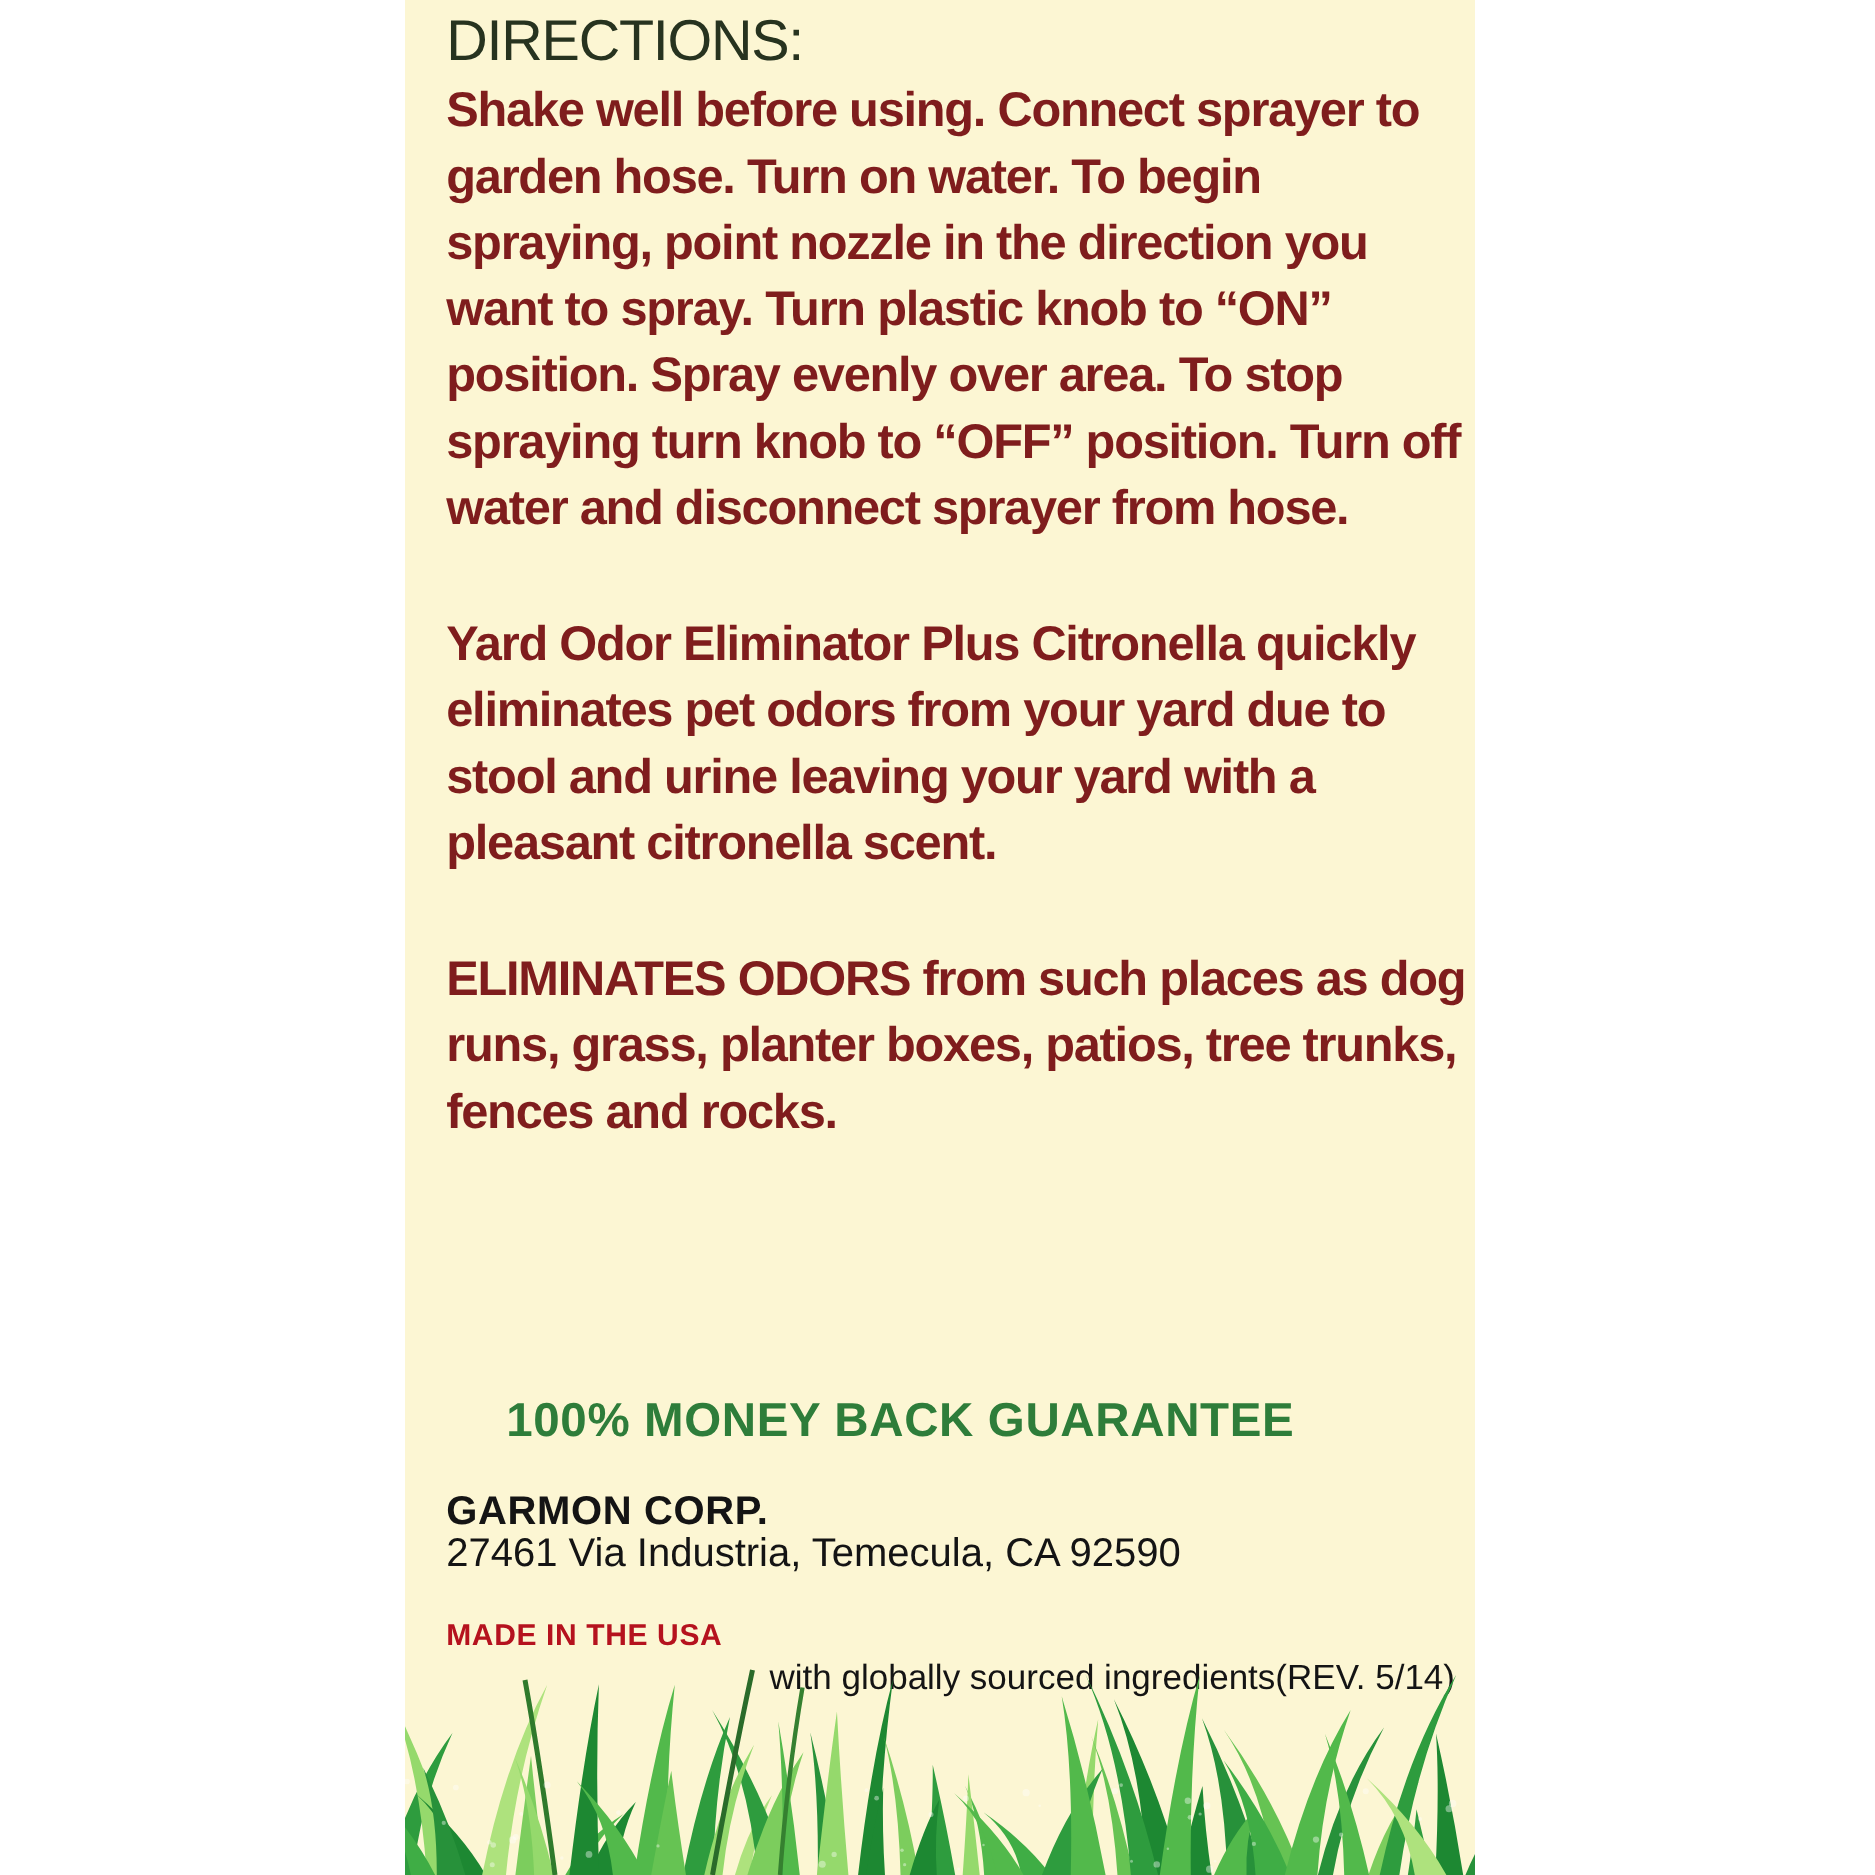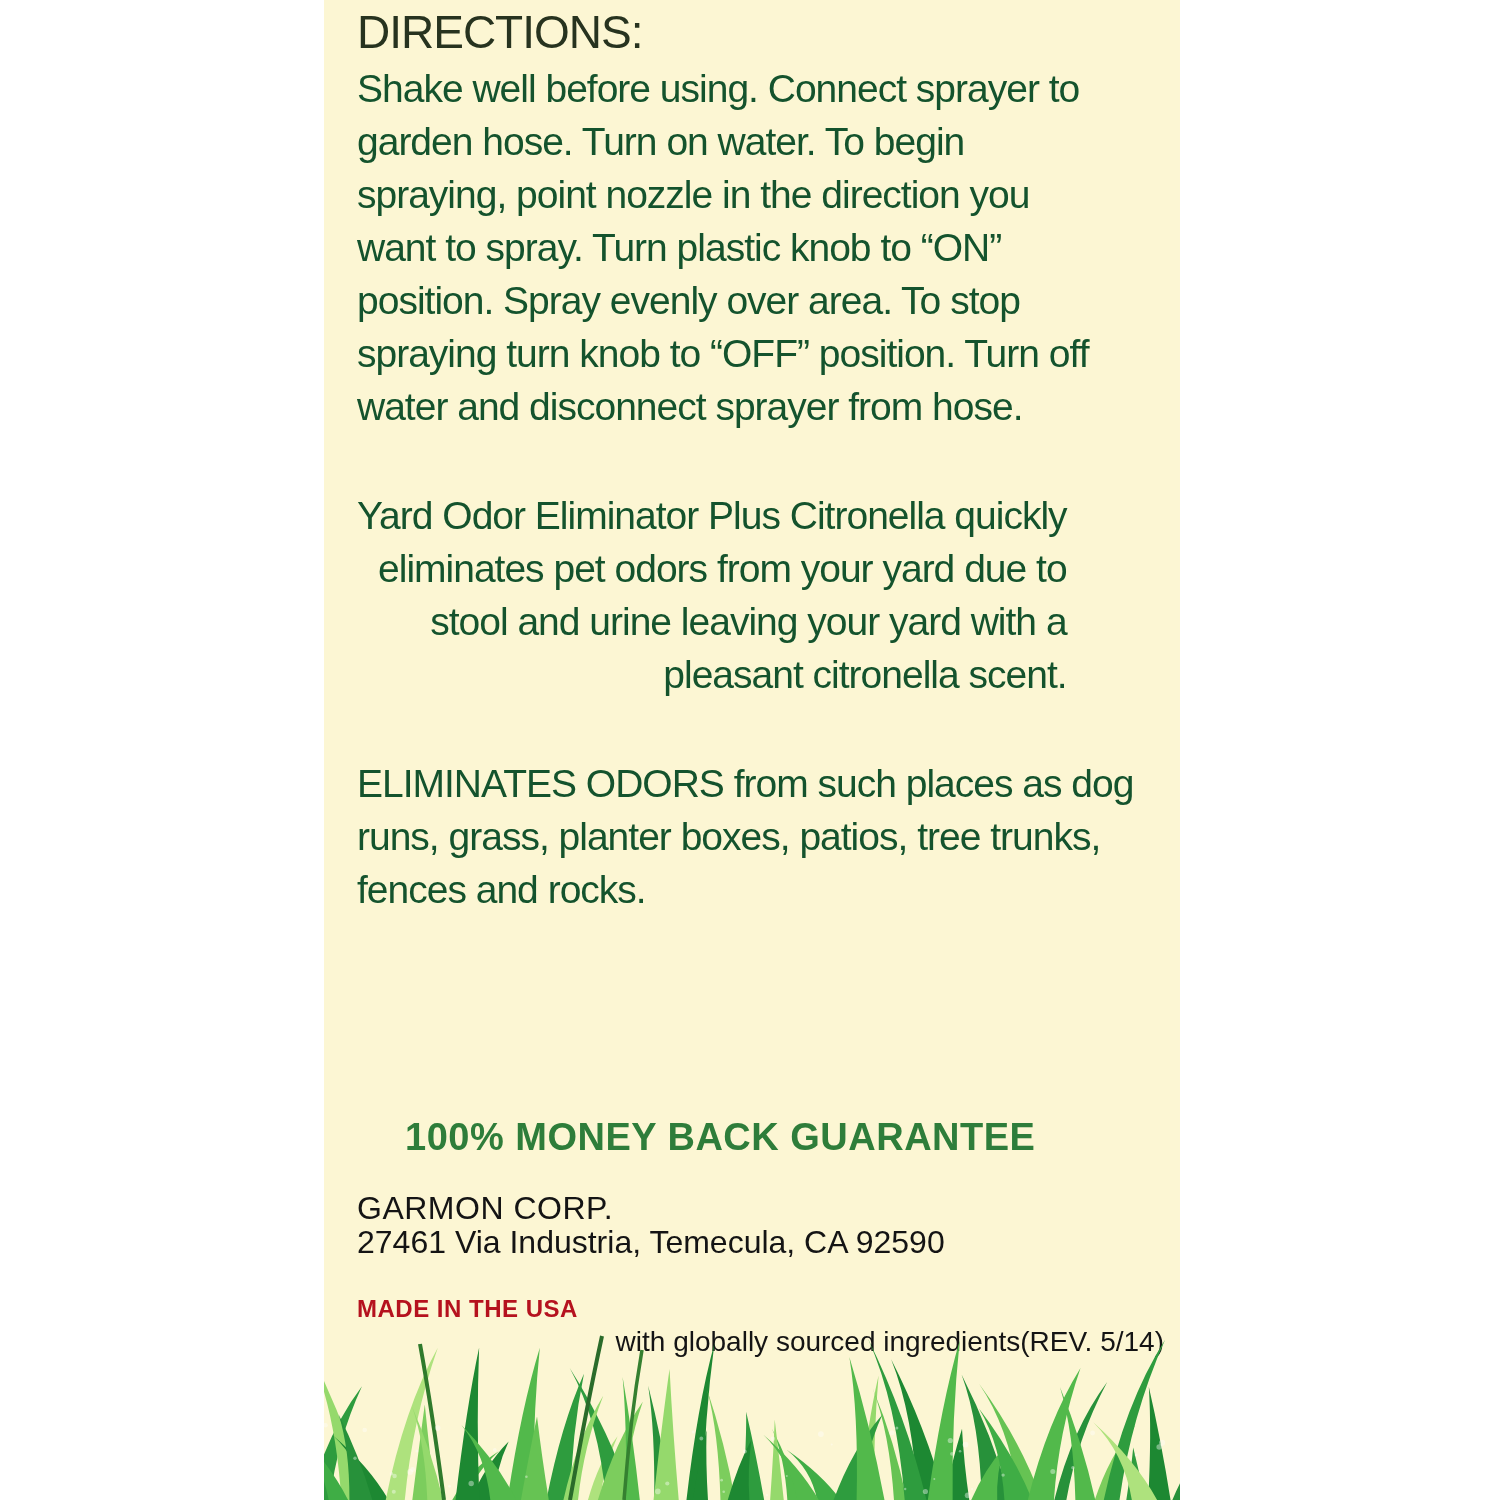--- a/index.html
+++ b/index.html
@@ -10,29 +10,29 @@
   .label-panel{
     position:absolute;left:324px;top:0;width:856px;height:1500px;
     background:#fcf6d3;overflow:hidden;
   }
   .col{position:absolute;left:33px;}
   .directions-title{
     top:6px;font-size:46px;line-height:52px;color:#27331f;
     letter-spacing:-1px;font-weight:400;
   }
   .para{
-    white-space:pre-line;font-size:39px;line-height:53px;color:#14532d;
-    letter-spacing:-1px;font-weight:400;
+    white-space:pre-line;font-size:39px;line-height:53px;color:#7f1d1d;
+    letter-spacing:-1px;font-weight:700;
   }
   .para-directions{top:62px;}
-  .para-description{top:489px;text-align:right;}
+  .para-description{top:489px;}
   .para-eliminates{top:757px;}
   .guarantee{top:1118px;font-size:38px;line-height:38px;font-weight:bold;color:#2e7d3a;letter-spacing:0.5px;margin-left:48px;}
   .mfg-line{top:1159px;font-size:32px;line-height:33px;color:#141414;}
-  .company-line{top:1192px;font-size:32px;line-height:33px;font-weight:normal;color:#141414;letter-spacing:0.5px;}
+  .company-line{top:1192px;font-size:32px;line-height:33px;font-weight:bold;color:#141414;letter-spacing:0.5px;}
   .address-line{top:1226px;font-size:32px;line-height:33px;color:#141414;}
   .phone-line{top:1259px;font-size:32px;line-height:33px;color:#141414;letter-spacing:1px;}
   .madein-line{top:1291px;font-size:24px;line-height:35px;font-weight:bold;color:#b5121e;letter-spacing:0.5px;}
   .note-row{
     top:1327px;left:33px;width:807px;display:flex;justify-content:flex-end;
     font-size:28px;line-height:30px;color:#141414;
   }
   .grass{position:absolute;left:0;bottom:0;width:856px;height:170px;display:block;}
 </style>
 </head>

